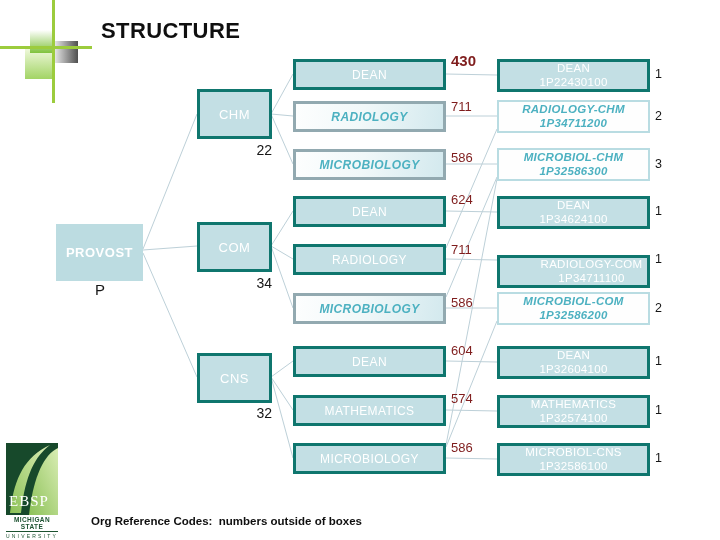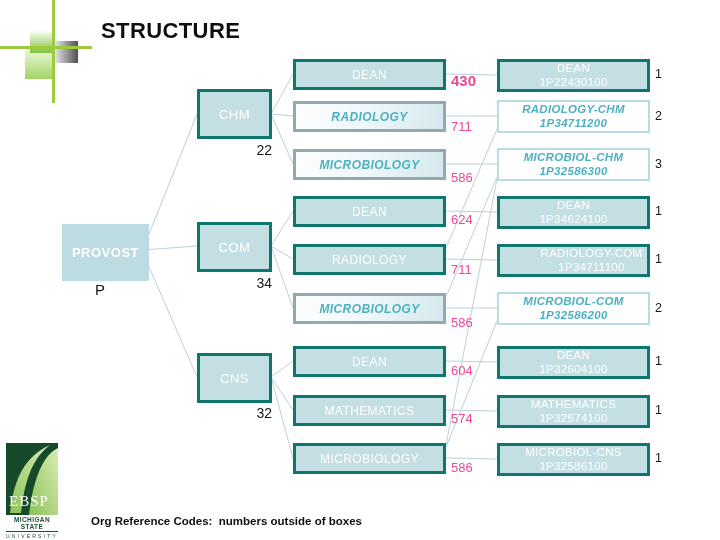--- a/index.html
+++ b/index.html
@@ -26,29 +26,29 @@
   
   .node{z-index:1;box-sizing:border-box;display:flex;flex-direction:column;
         align-items:center;justify-content:center;text-align:center;}
   .solid{background:#c3dfe4;border:3px solid #0f766e;color:#fff;
          font-weight:normal;}
   .lightmid{background:linear-gradient(100deg,#fdfefe 0%,#f1f8f9 45%,#d3e9ee 100%);
          border:3px solid #92a9b0;color:#4db1c1;font-weight:bold;font-style:italic;}
   .lightright{background:#fefefe;border:2px solid #b9dce2;color:#4db1c1;
          font-weight:bold;font-style:italic;}
   .provost{left:56px;top:224px;width:87px;height:57px;background:#bcdce1;
-         color:#fff;font-weight:bold;font-size:13px;letter-spacing:.5px;margin-left:6px;}
+         color:#fff;font-weight:bold;font-size:13px;letter-spacing:.5px;}
   .college{left:197px;width:75px;height:50px;font-size:13px;letter-spacing:.5px;text-align:center;}
   .mbox{left:293px;width:153px;height:31px;font-size:12px;letter-spacing:.4px;}
   .rbox{left:497px;width:153px;height:33px;font-size:11.5px;line-height:13.5px;
         letter-spacing:.3px;}
   .rbox .code{display:block;}
 
   .scode{font-size:14px;color:#161616;text-align:right;z-index:1;}
-  .ref{left:451px;font-size:13px;color:#ec4899;z-index:1;margin-top:20px;}
+  .ref{left:451px;font-size:13px;color:#7f1d1d;z-index:1;}
   .ref-bold{font-size:15px;font-weight:bold;}
   .cnt{left:655px;font-size:12.5px;color:#161616;z-index:1;}
 
   .footnote{left:91px;top:484px;font-size:11.5px;font-weight:bold;color:#0f0f0f;
             line-height:15px;white-space:pre;}
 
   
   .logo{left:6px;top:443px;width:54px;z-index:1;}
   .logo-mark{width:52px;height:72px;display:block;}
   .logo-line1{font-size:6.5px;font-weight:bold;color:#1c5230;letter-spacing:.4px;
@@ -145,21 +145,21 @@
 <div class="abs node mbox solid" style="top:196px;">DEAN</div>
 <div class="abs ref" style="top:192px;">624</div>
 <div class="abs node rbox solid" style="top:196px;">
   <span>DEAN</span>
   <span class="code">1P34624100</span>
 </div>
 <div class="abs cnt" style="top:204px;">1</div>
 
 <div class="abs node mbox solid" style="top:244px;">RADIOLOGY</div>
 <div class="abs ref" style="top:242px;">711</div>
-<div class="abs node rbox solid" style="top:244px;padding-left:36px;">
+<div class="abs node rbox solid" style="top:255px;padding-left:36px;">
   <span>RADIOLOGY-COM</span>
   <span class="code">1P34711100</span>
 </div>
 <div class="abs cnt" style="top:252px;">1</div>
 
 <div class="abs node mbox lightmid" style="top:293px;">MICROBIOLOGY</div>
 <div class="abs ref" style="top:295px;">586</div>
 <div class="abs node rbox lightright" style="top:292px;">
   <span>MICROBIOL-COM</span>
   <span class="code">1P32586200</span>

